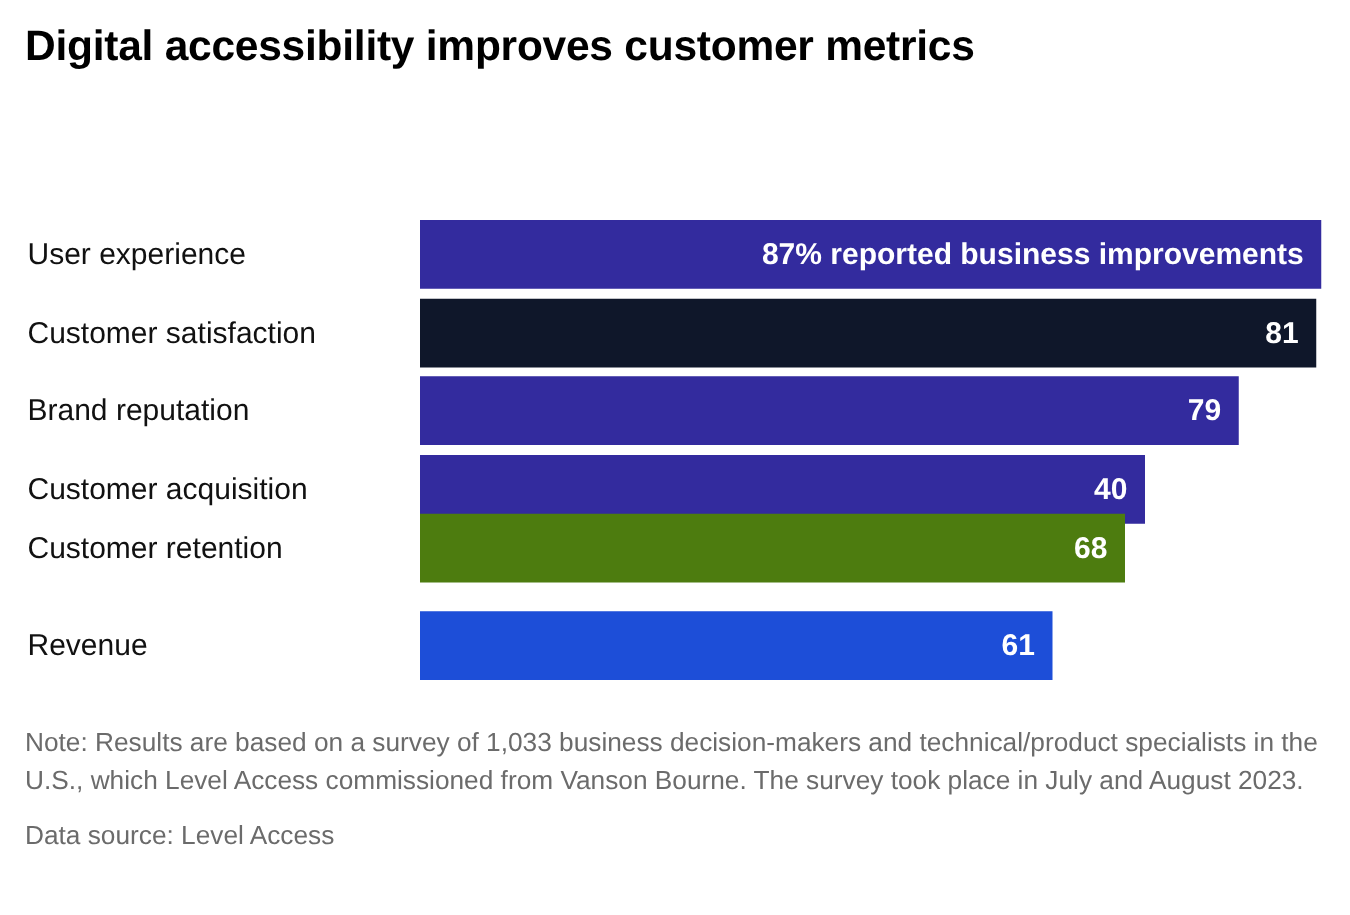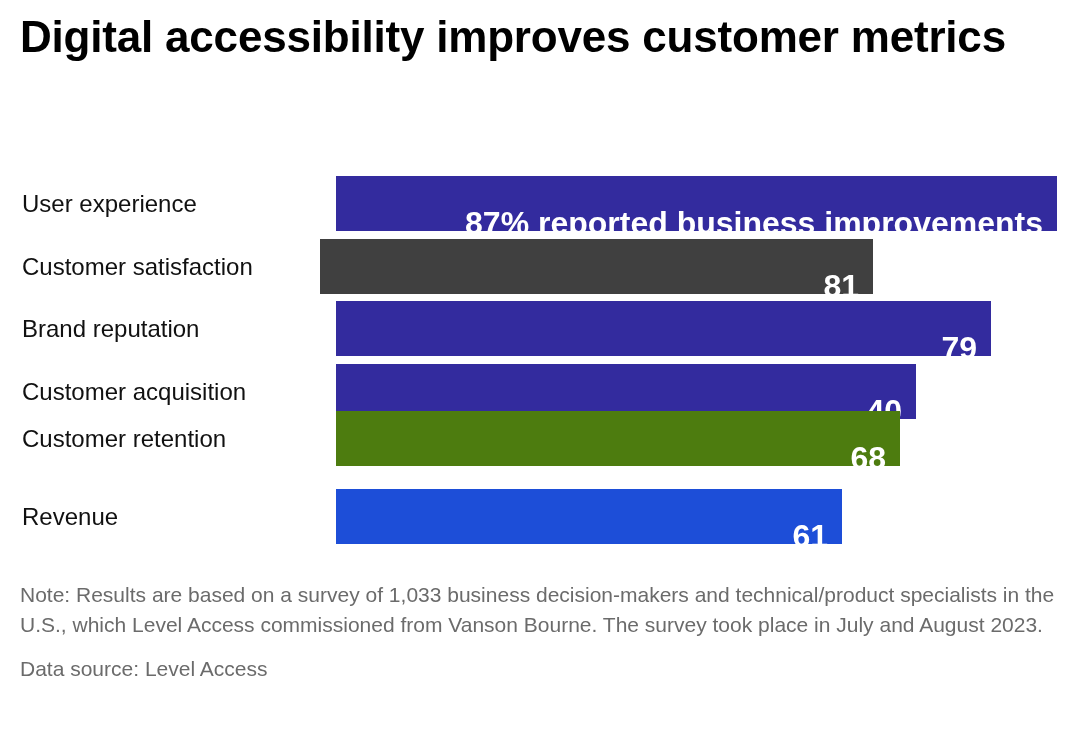--- a/index.html
+++ b/index.html
@@ -23,21 +23,21 @@
 
   
   .header {
     position: absolute;
     left: 20px;
     top: 16px;
     width: 1040px;
   }
   .chart-title {
     font-family: "Liberation Sans", sans-serif;
-    font-size: 44px;
+    font-size: 34px;
     font-weight: 700;
     line-height: 42px;
     color: #000000;
     letter-spacing: -0.2px;
     margin: 0;
     white-space: nowrap;
   }
   .chart-subtitle {
     font-family: "Liberation Sans", sans-serif;
     font-size: 27px;
@@ -81,25 +81,24 @@
     height: 55px;
     background: #332b9e;
   }
   .bar-value {
     position: absolute;
     top: 0;
     height: 55px;
     line-height: 55px;
     right: 14px;
     font-family: "Liberation Sans", sans-serif;
-    font-size: 32px;
+    font-size: 24px;
     font-weight: 700;
     color: #ffffff;
     white-space: nowrap;
-    margin-top: 20px;
   }
 
   
   .footer {
     position: absolute;
     left: 20px;
     top: 580px;
     width: 1035px;
   }
   .footer-note {
@@ -130,21 +129,21 @@
 
   <div class="plot" id="plot-area">
       <div class="bar-row" style="top: 0px;">
         <div class="cat-label">User experience</div>
         <div class="bar" style="left: 336px; width: 721px; background: rgb(51, 43, 158);">
           <span class="bar-value">87% reported business improvements</span>
         </div>
       </div>
       <div class="bar-row" style="top: 62.5px;">
         <div class="cat-label">Customer satisfaction</div>
-        <div class="bar" style="left: 320px; width: 553px; background: #404040;">
+        <div class="bar" style="left: 336px; width: 717px; background: #0f172a;">
           <span class="bar-value">81</span>
         </div>
       </div>
       <div class="bar-row" style="top: 125px; text-align: right;">
         <div class="cat-label">Brand reputation</div>
         <div class="bar" style="left: 336px; width: 655px; background: rgb(51, 43, 158);">
           <span class="bar-value">79</span>
         </div>
       </div>
       <div class="bar-row" style="top: 187.5px;">

